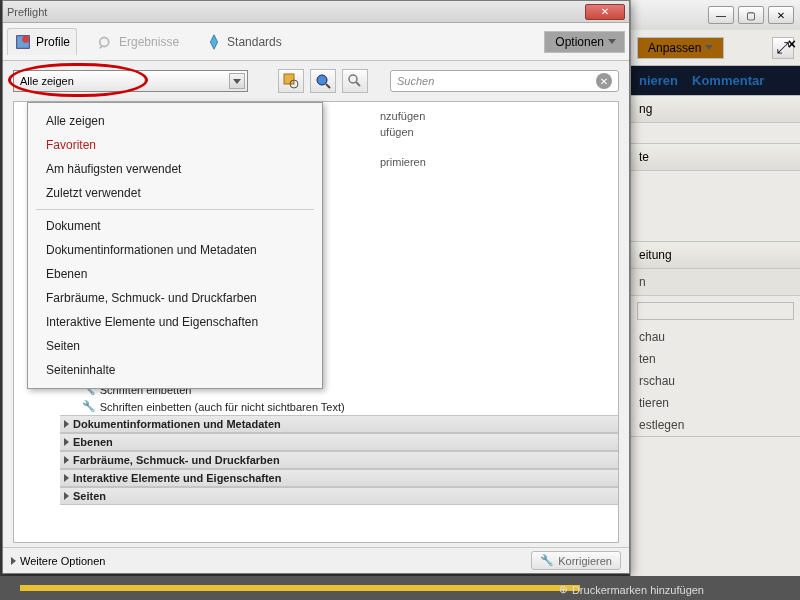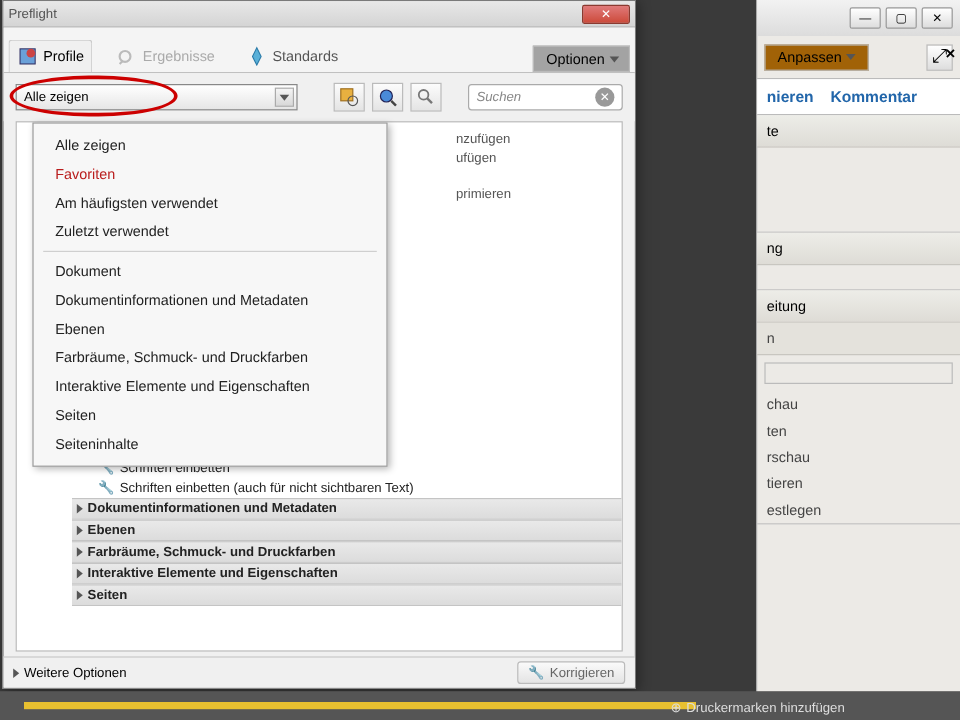--- a/index.html
+++ b/index.html
@@ -1,40 +1,40 @@
 <!DOCTYPE html>
 <html><head>
 <meta charset="utf-8">
 <style>
 * { box-sizing: border-box; margin: 0; padding: 0; font-family: "Segoe UI", Tahoma, sans-serif; }
 body { background: #3a3a3a; width: 800px; height: 600px; overflow: hidden; position: relative; }
 
 
 .dialog {
-  position: absolute; left: 2px; top: 0; width: 528px; height: 574px;
+  position: absolute; left: 2px; top: 0; width: 628px; height: 574px;
   background: #f0f0f0; border: 1px solid #7a7a7a;
   box-shadow: 2px 2px 10px rgba(0,0,0,0.4);
   display: flex; flex-direction: column;
 }
 .titlebar {
   height: 22px; background: linear-gradient(#e8e8e8,#d4d4d4);
   border-bottom: 1px solid #aaa; display: flex; align-items: center;
   padding: 0 4px; font-size: 11px; color: #555;
 }
 .titlebar .spacer { flex: 1; }
 .closebtn {
   width: 40px; height: 16px; background: linear-gradient(#e07a7a,#cc4a3a);
   border: 1px solid #8a3a30; border-radius: 2px; display: flex;
   align-items: center; justify-content: center; color: #fff; font-size: 10px;
 }
 
 
 .tabrow {
   height: 38px; background: #f4f4f4; border-bottom: 1px solid #c0c0c0;
-  display: flex; align-items: flex-end; padding: 0 4px; gap: 14px;
+  display: flex; align-items: center; padding: 0 4px; gap: 14px;
 }
 .tab { display: flex; align-items: center; gap: 4px; font-size: 12px; color: #555; padding: 4px 6px; }
 .tab.active { color: #000; border: 1px solid #ccc; border-bottom: none; background: #f0f0f0; border-radius: 3px 3px 0 0; }
 .tab .ticon { width: 18px; height: 18px; }
 .tabrow .spacer { flex: 1; }
 .opt-btn {
   border: 1px solid #bbb; background: #a3a3a3; font-size: 12px;
   padding: 3px 8px 3px 10px; display: flex; align-items: center; gap: 4px;
 }
 
@@ -107,21 +107,21 @@
 }
 .winbtn{width:26px;height:18px;border:1px solid #999;background:linear-gradient(#fff,#ddd);
   border-radius:2px;display:flex;align-items:center;justify-content:center;font-size:10px;}
 .rw-toolbar{height:36px;display:flex;align-items:center;justify-content:space-between;
   padding:0 6px;border-bottom:1px solid #bbb;}
 .anp{border:1px solid #bbb;padding:3px 10px;font-size:12px;background:#a16207;
   display:flex;align-items:center;gap:4px;}
 .expand{width:22px;height:22px;border:1px solid #bbb;background:linear-gradient(#fff,#ddd);
   display:flex;align-items:center;justify-content:center;}
 .rw-tabs{height:30px;display:flex;align-items:center;gap:14px;padding:0 8px;
-  border-bottom:1px solid #bbb;background:#ffffff;}
+  border-bottom:1px solid #bbb;background:#0f172a;}
 .rw-tab{font-size:13px;color:#2266aa;font-weight:bold;}
 .rw-panel{border-bottom:1px solid #c4c4c4;}
 .rw-head{background:linear-gradient(#edede8,#dedcd6);padding:6px 8px;font-size:12px;
   border-bottom:1px solid #c8c6c0;}
 .rw-body{padding:8px;font-size:11px;color:#444;min-height:20px;}
 .rw-list .li{padding:4px 8px;font-size:12px;}
 .close-x{position:absolute;right:4px;top:36px;font-size:14px;font-weight:bold;cursor:default;}
 
 
 .bottomstrip{position:absolute;left:0;bottom:0;width:800px;height:24px;
@@ -150,26 +150,26 @@
       <span>Anpassen</span>
       <span class="tri-dn"></span>
     </div>
     <div class="expand">⤢</div>
   </div>
   <div class="rw-tabs">
     <span class="rw-tab">nieren</span>
     <span class="rw-tab">Kommentar</span>
   </div>
   <div class="rw-panel">
+      <div class="rw-head">ng</div>
+      <div class="rw-body"></div>
+    </div>
+  <div class="rw-panel">
       <div class="rw-head">te</div>
       <div class="rw-body" style="min-height:70px"></div>
-    </div>
-  <div class="rw-panel">
-      <div class="rw-head">ng</div>
-      <div class="rw-body"></div>
     </div>
   <div class="rw-panel">
       <div class="rw-head">eitung</div>
     <div class="rw-body" style="padding:0">
       <div class="rw-head" style="background:#e4e2dc">n</div>
       <div style="border:1px solid #bbb;margin:6px;height:18px"></div>
       <div class="rw-list">
         <div class="li">chau</div>
         <div class="li">ten</div>
         <div class="li">rschau</div>

